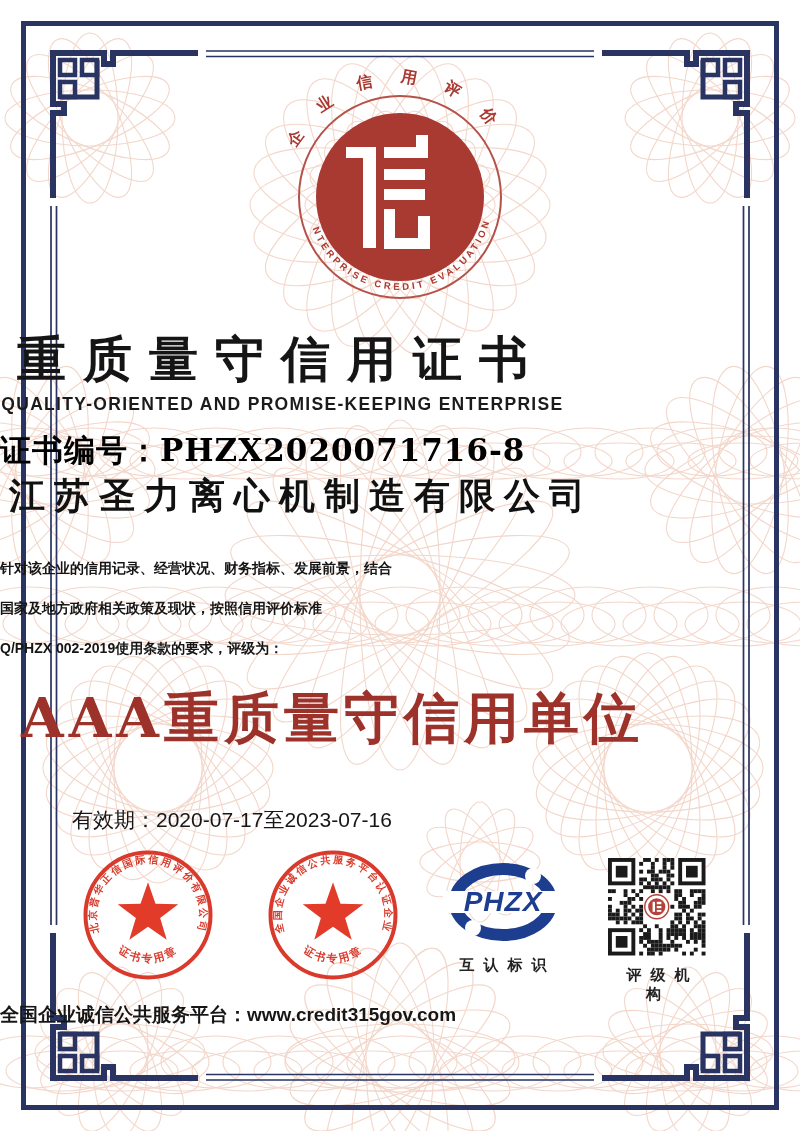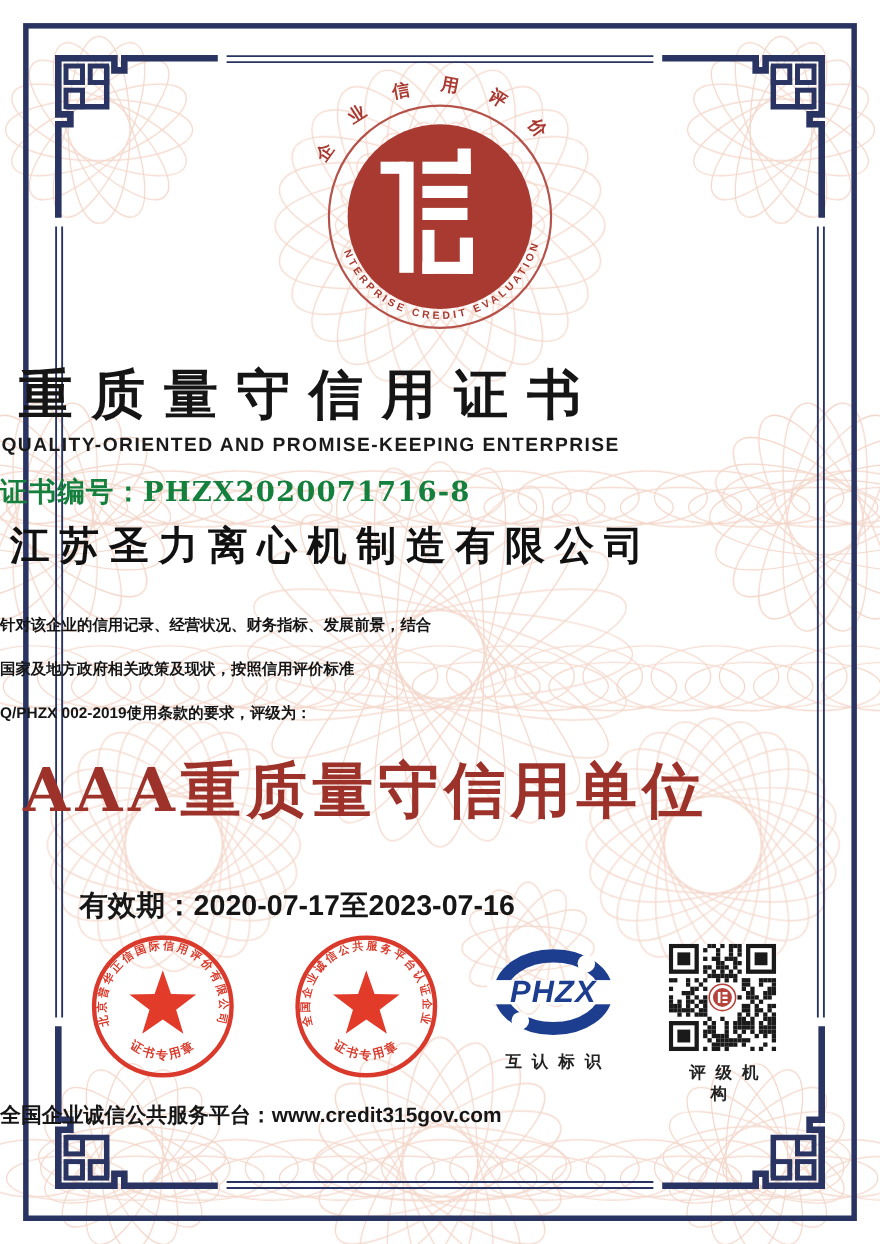--- a/index.html
+++ b/index.html
@@ -5,30 +5,30 @@
   html,body{margin:0;padding:0;background:#777;}
   .page{width:800px;height:1131px;position:relative;background:#fff;overflow:hidden;
         font-family:"Liberation Sans",sans-serif;margin:0 auto;}
   .abs{position:absolute;}
   svg{display:block;}
   .center{left:0;right:0;text-align:left;}
   .title{top:330px;font-size:49px;font-weight:900;color:#151515;
          letter-spacing:17px;text-indent:17px;line-height:58px;}
   .subtitle{top:394px;font-size:17.5px;font-weight:700;color:#1b1b1b;
             letter-spacing:1.3px;text-indent:1.3px;}
-  .certno{top:430px;font-size:25px;font-weight:700;color:#15803d;
+  .certno{top:430px;font-size:31px;font-weight:700;color:#000000;
           font-family:"DejaVu Serif","Liberation Serif",serif;letter-spacing:1px;}
   .company{top:472px;font-size:36px;font-weight:900;color:#111;
            font-family:"DejaVu Serif","Liberation Serif",serif;
            letter-spacing:9px;text-indent:9px;}
   .body-text{top:548px;font-size:14px;font-weight:700;color:#151515;line-height:40px;}
   .rating{top:682px;font-size:55px;font-weight:900;color:#9d322b;
           font-family:"DejaVu Serif","Liberation Serif",serif;
           letter-spacing:5px;text-indent:5px;padding-left:16px;}
-  .validity{top:806px;left:72px;font-size:26px;font-weight:700;color:#161616;}
+  .validity{top:806px;left:72px;font-size:21px;font-weight:400;color:#161616;}
   .caption{font-size:15px;font-weight:700;color:#222;letter-spacing:9px;
            text-indent:9px;text-align:center;}
   .footer{top:996px;font-size:19px;font-weight:700;color:#161616;line-height:37px;}
 </style>
 </head>
 <body>
 
 <div class="page">
 
   <svg class="abs" style="left:0;top:0" width="800" height="1131" viewBox="0 0 800 1131">

